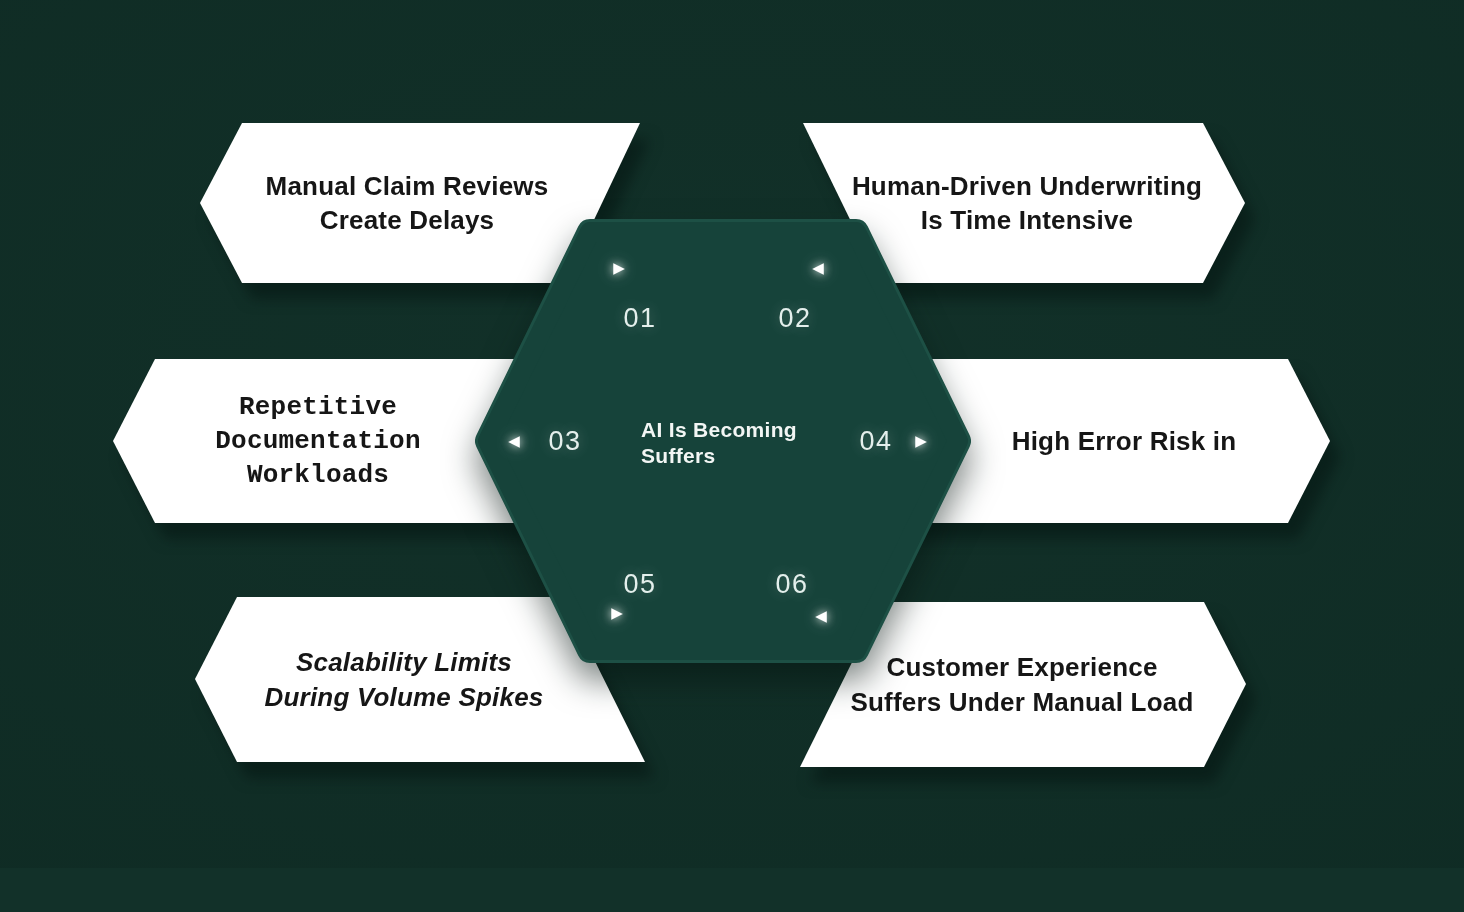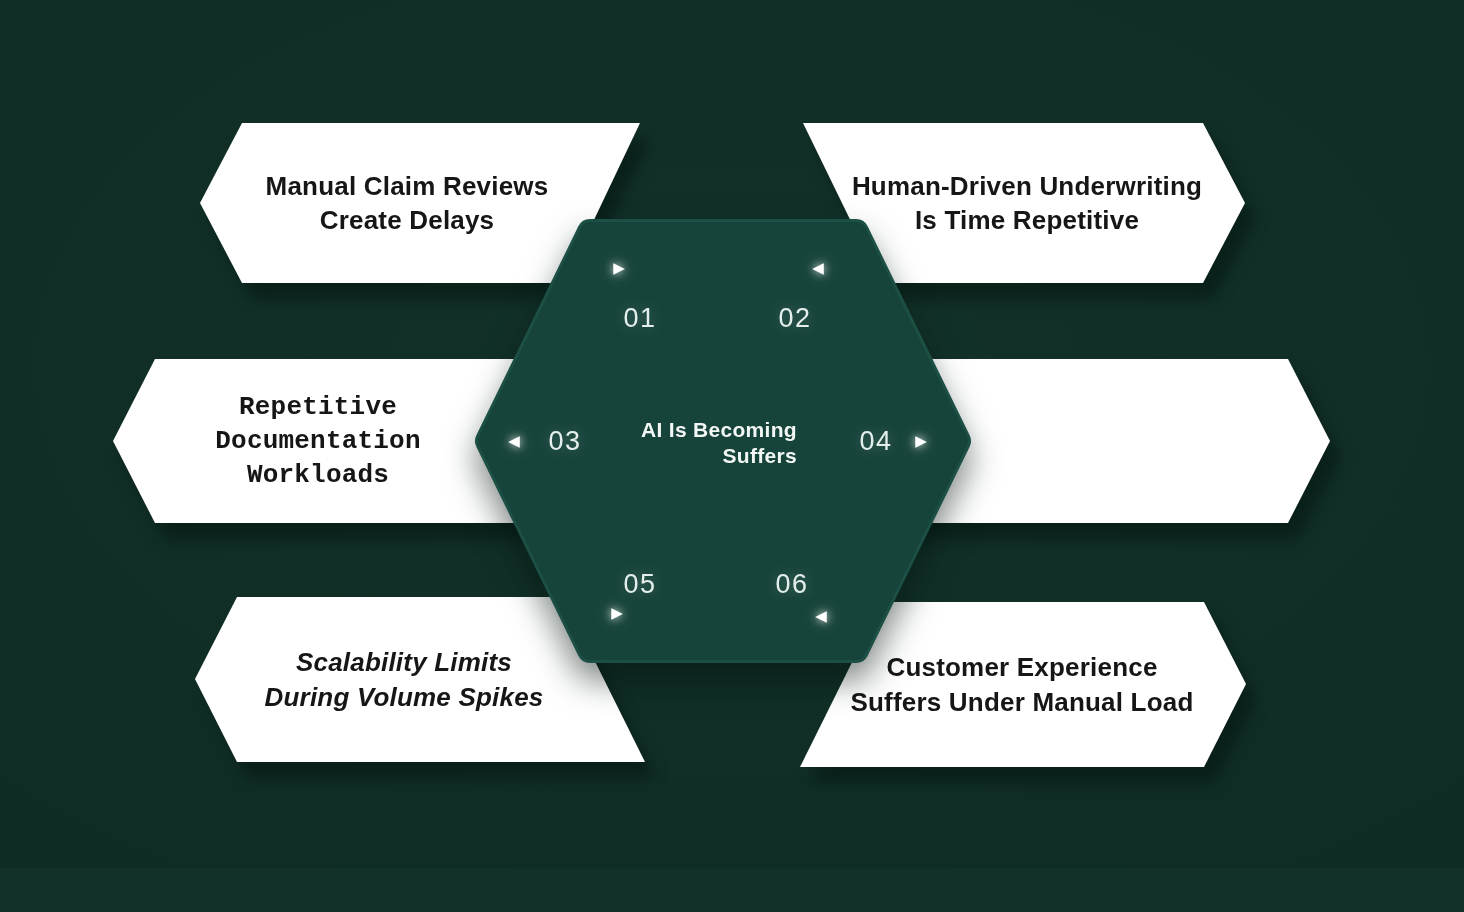--- a/index.html
+++ b/index.html
@@ -87,21 +87,21 @@
     position:absolute;z-index:3;
     transform:translate(-50%,-50%);
     color:#ffffff;
     font-size:15px;
     line-height:1;
     text-shadow:0 0 8px rgba(255,255,255,0.9),0 0 18px rgba(255,255,255,0.45);
   }
   .center-title{
     position:absolute;left:719px;top:443px;z-index:3;
     transform:translate(-50%,-50%);
-    text-align:right;
+    text-align:left;
     color:#f2f6f4;
     font-weight:bold;
     font-size:21px;
     line-height:1.25;
     letter-spacing:0.3px;
     white-space:nowrap;
   }
 </style>
 </head>
 <body>
@@ -114,37 +114,38 @@
         <div>Manual Claim Reviews</div>
         <div>Create Delays</div>
       </div>
     </div>
   </div>
 
   <div class="banner-wrap pos-tr">
     <div class="banner shape-tr">
       <div class="banner-text">
         <div>Human-Driven Underwriting</div>
-        <div>Is Time Repetitive</div>
+        <div>Is Time Intensive</div>
       </div>
     </div>
   </div>
 
   <div class="banner-wrap pos-ml">
     <div class="banner shape-ml">
       <div class="banner-text">
         <div>Repetitive Documentation</div>
         <div>Workloads</div>
       </div>
     </div>
   </div>
 
   <div class="banner-wrap pos-mr">
     <div class="banner shape-mr">
       <div class="banner-text">
+        <div>High Error Risk in</div>
       </div>
     </div>
   </div>
 
   <div class="banner-wrap pos-bl">
     <div class="banner shape-bl">
       <div class="banner-text">
         <div>Scalability Limits</div>
         <div>During Volume Spikes</div>
       </div>

